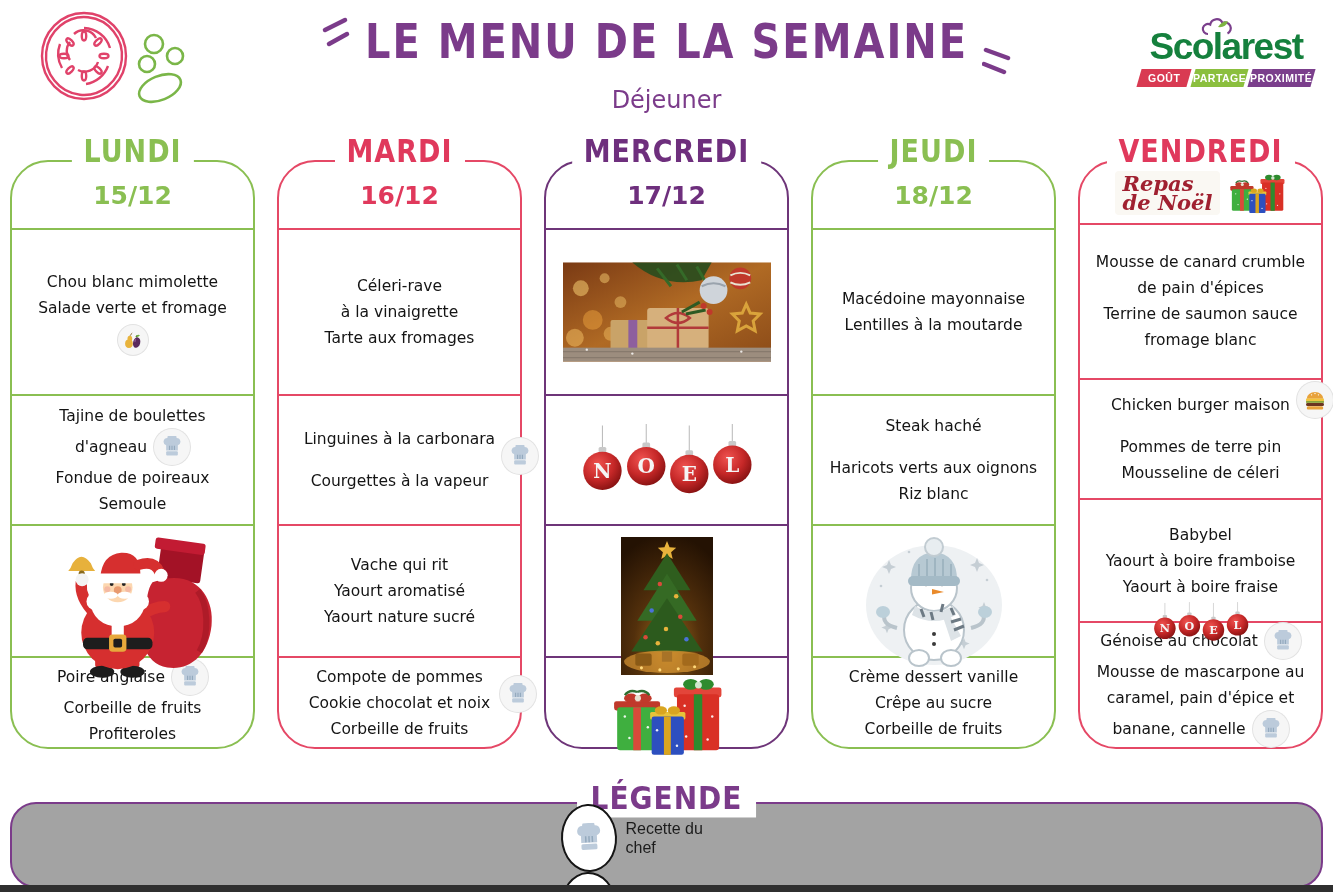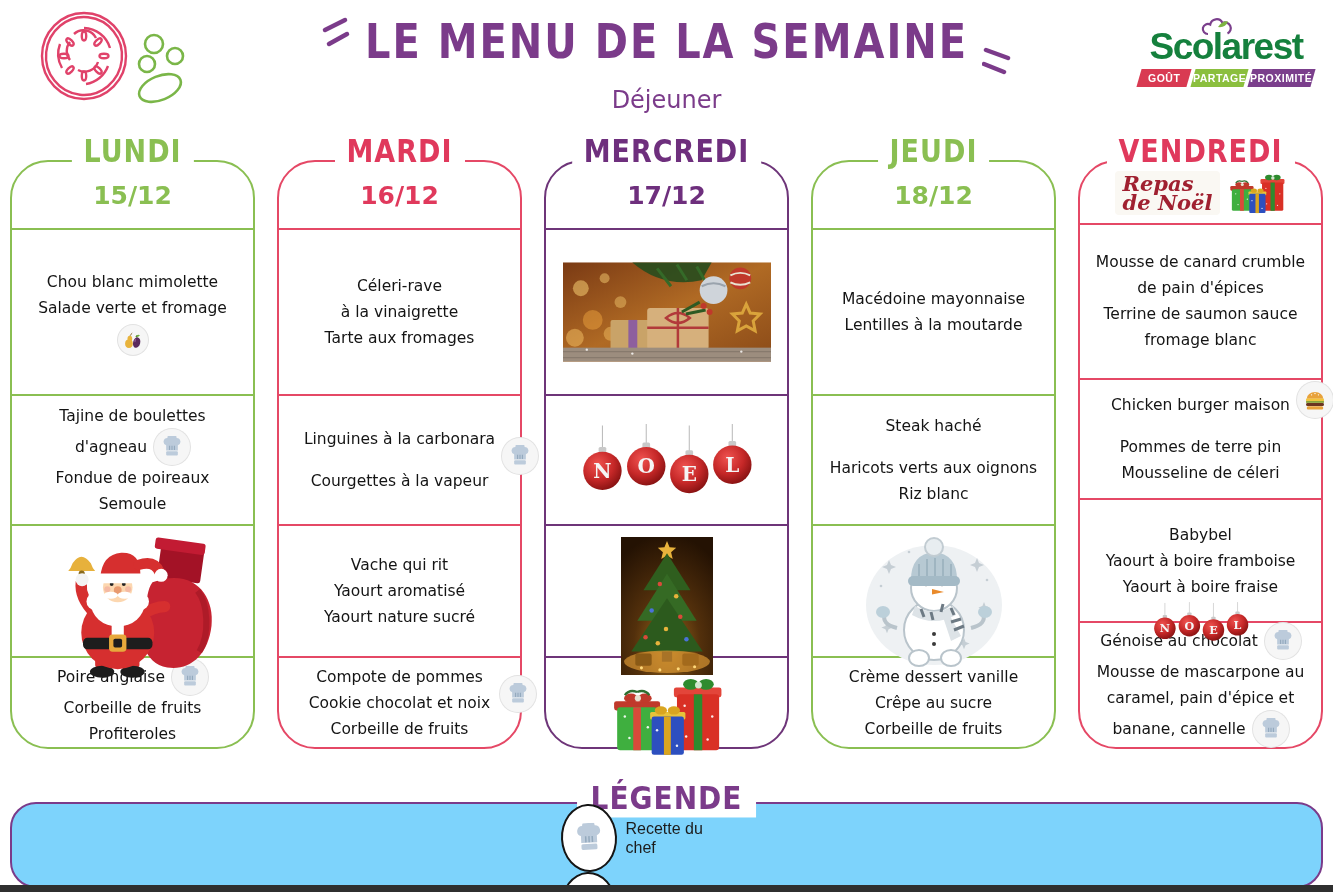--- a/index.html
+++ b/index.html
@@ -46,21 +46,21 @@
   .badge svg{width:22px;height:22px;}
   .badge.small{width:30px;height:30px;margin-top:4px;}
   .badge.small svg{width:19px;height:19px;}
   .badge.edge{position:absolute;z-index:4;}
   .img{position:relative;z-index:2;}
   
   .repas{font-family:"DejaVu Serif",serif;font-style:italic;font-weight:bold;color:#a02030;font-size:21px;line-height:19px;
          background:#faf8f3;padding:3px 8px;border-radius:4px;}
   .noel-small{position:absolute;bottom:-22px;left:50%;transform:translateX(-50%);z-index:4;}
   
-  .legend{position:absolute;left:10px;right:10px;top:802px;height:82px;border:2px solid #7b3b8a;border-radius:26px;background:#7dd3fc;}
+  .legend{position:absolute;left:10px;right:10px;top:802px;height:82px;border:2px solid #7b3b8a;border-radius:26px;background:#a3a3a3;}
   .legend-title{position:absolute;top:-22px;left:50%;transform:translateX(-50%) scaleY(1.15);background:#fff;
                 padding:0 14px;color:#7b3b8a;font-size:28px;font-weight:bold;letter-spacing:1px;}
   .legend-items{display:flex;align-items:center;height:100%;padding-left:28px;flex-direction:column;}
   .legend-item{width:240px;display:flex;align-items:center;gap:9px;}
   .lcircle{width:52px;height:64px;border:2.5px solid #151515;border-radius:50%;display:flex;align-items:center;justify-content:center;
            transform:rotate(-3deg);flex:0 0 auto;background:#fff;}
   .lcircle svg{width:30px;height:30px;}
   .llabel{font-family:"Liberation Sans",sans-serif;font-size:16px;line-height:19px;white-space:pre-line;color:#1c1c1c;}
   .bottom-strip{position:absolute;left:0;right:0;bottom:0;height:7px;background:#2f2f2f;}
   .defs{position:absolute;width:0;height:0;overflow:hidden;}

